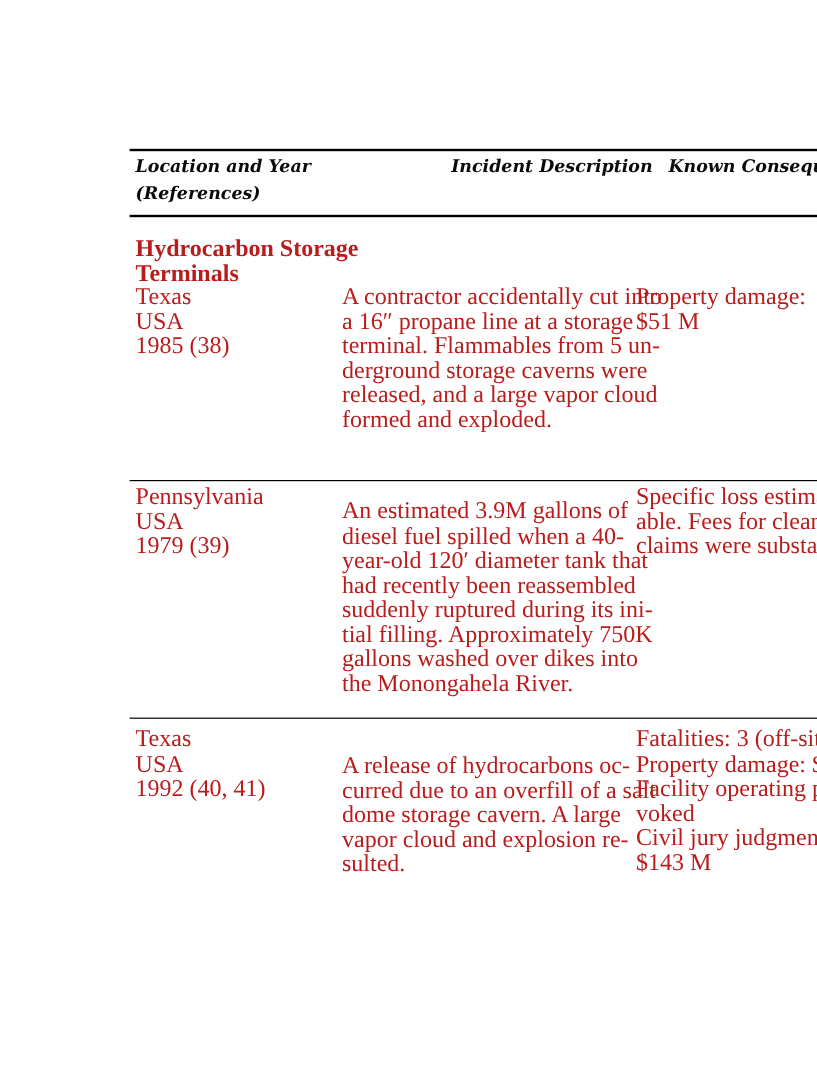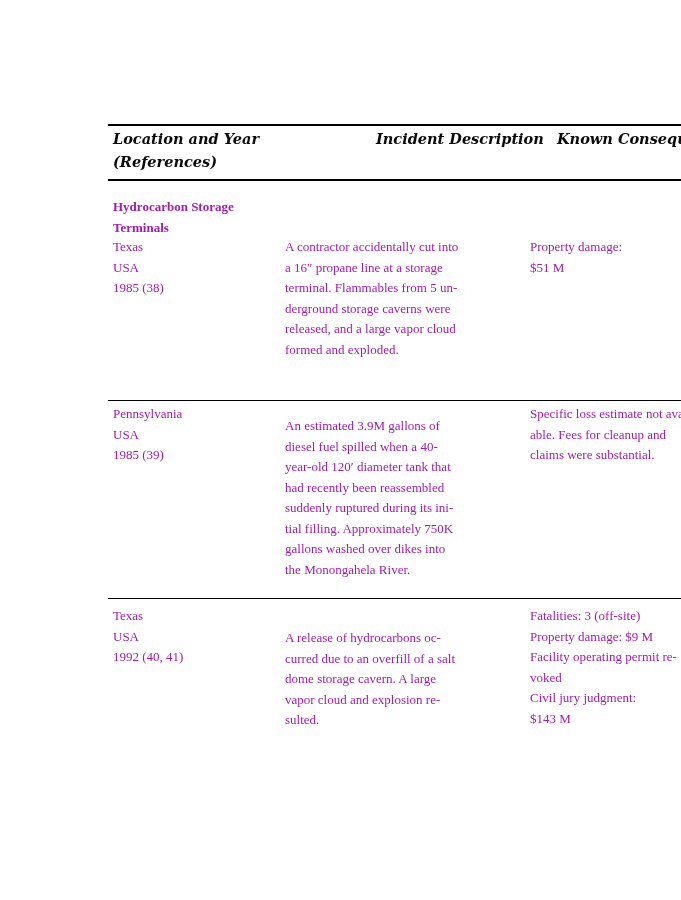--- a/index.html
+++ b/index.html
@@ -21,23 +21,23 @@
     position: absolute;
     left: 108px;
     width: 573px;
     background: #000000;
   }
   .rule.thick { height: 2px; }
   .rule.thin  { height: 1px; }
   .cell {
     position: absolute;
     white-space: pre;
-    font-size: 13px;
+    font-size: 20px;
     line-height: 20.5px;
-    color: #a21caf;
+    color: #b91c1c;
   }
   .hcell {
     position: absolute;
     white-space: pre;
     font-family: "DejaVu Serif", serif;
     font-style: italic;
     font-weight: bold;
     font-size: 14.5px;
     line-height: 23px;
     color: #0a0a0a;
@@ -81,21 +81,21 @@
 formed and exploded.</div>
     <div class="cell col3" style="top:237px">Property damage:
 $51 M</div>
   </div>
 
   <div class="rule thin" style="top:400px"></div>
 
   <div>
     <div class="cell col1" style="top:404px">Pennsylvania
 USA
-1985 (39)</div>
+1979 (39)</div>
     <div class="cell col2" style="top:416px">An estimated 3.9M gallons of
 diesel fuel spilled when a 40-
 year-old 120′ diameter tank that
 had recently been reassembled
 suddenly ruptured during its ini-
 tial filling. Approximately 750K
 gallons washed over dikes into
 the Monongahela River.</div>
     <div class="cell col3" style="top:404px">Specific loss estimate not avail-
 able. Fees for cleanup and

